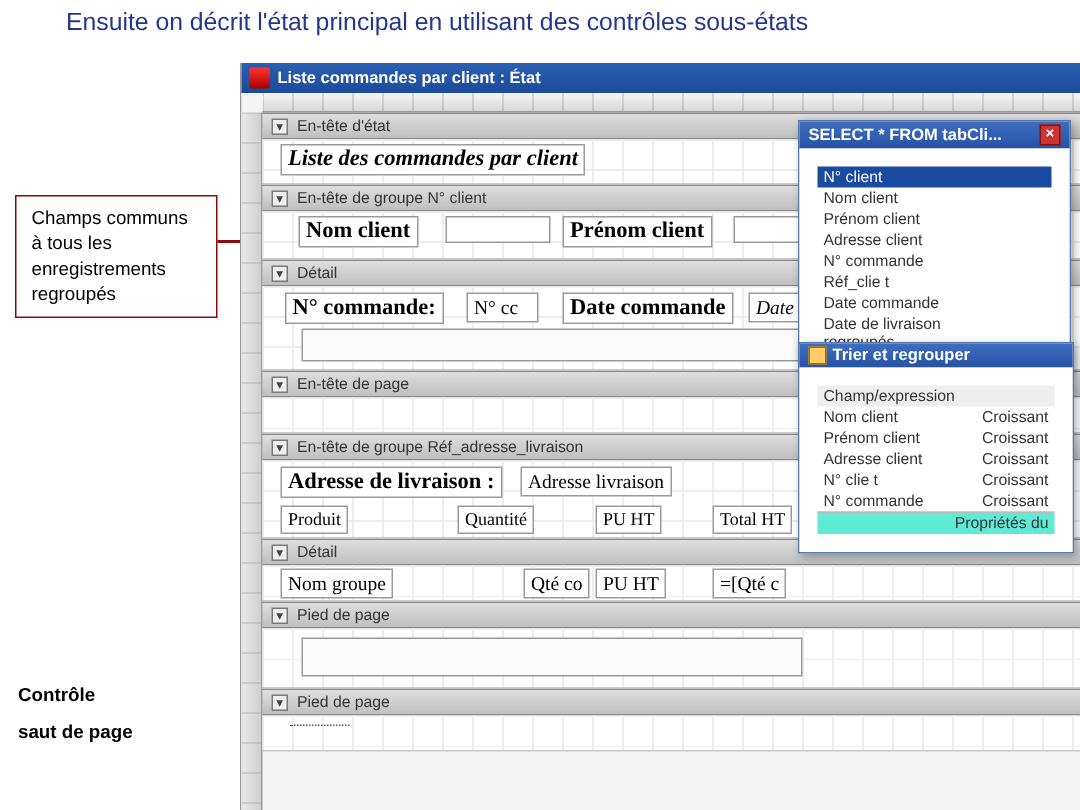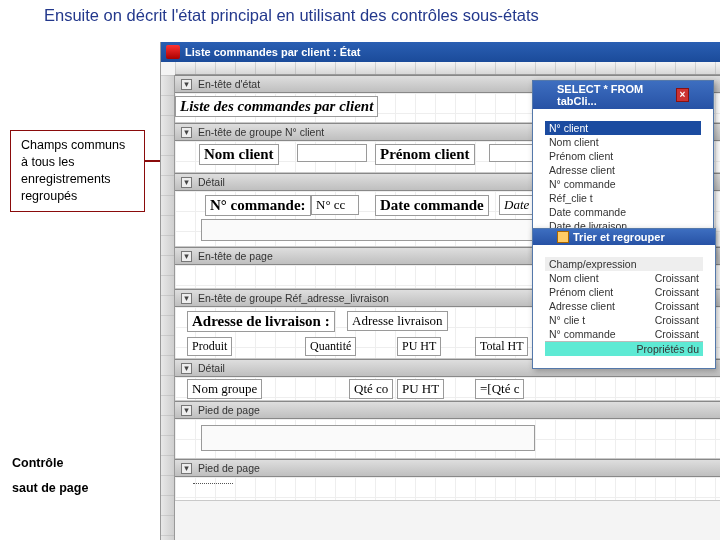--- a/index.html
+++ b/index.html
@@ -136,21 +136,21 @@
   .float-panel {
     position: absolute;
     background: #eee;
     border: 1px solid #5478aa;
     box-shadow: 2px 2px 6px rgba(0,0,0,.3);
     font-size: 10.5px;
   }
   .float-panel .fp-title {
     background: linear-gradient(#3d6ec0,#2752a5);
     color:#fff;
-    padding: 2px 24px;
+    padding: 2px 6px;
     font-size: 11px;
     font-weight: 700;
     display:flex;justify-content:space-between;align-items:center;
   }
   .float-panel .fp-title .xbtn{
     width:14px;height:14px;background:#c33;border:1px solid #811;
     color:#fff;font-size:10px;line-height:11px;text-align:center;
   }
   .float-panel .fp-body {
     background:#fff;
@@ -213,41 +213,41 @@
   </div>
   <div class="report-body">
     <div class="ruler-top"></div>
     <div class="gutter-left"></div>
 
     <div class="section-bar">
       <span class="boxbtn">▾</span>
       <span>En-tête d'état</span>
     </div>
     <div class="design-surface" style="height:30px;">
-      <div class="ctrl-label bold ctrl-italic" style="left:0;top:3px;">Liste des commandes par client</div>
+      <div class="ctrl-label bold ctrl-italic" style="left:12px;top:3px;">Liste des commandes par client</div>
     </div>
 
     <div class="section-bar">
       <span class="boxbtn">▾</span>
       <span>En-tête de groupe N° client</span>
     </div>
     <div class="design-surface" style="height:32px;">
       <div class="ctrl-label bold" style="left:24px;top:3px;">Nom client</div>
       <div class="ctrl-box" style="left:122px;top:3px;width:70px;height:18px;"></div>
       <div class="ctrl-label bold" style="left:200px;top:3px;">Prénom client</div>
       <div class="ctrl-box" style="left:314px;top:3px;width:50px;height:18px;"></div>
       <div class="ctrl-label small" style="left:24px;top:22px;border:none;background:transparent;margin-top:28px;">Adresse</div>
     </div>
 
     <div class="section-bar">
       <span class="boxbtn">▾</span>
       <span>Détail</span>
     </div>
     <div class="design-surface" style="height:56px;">
-      <div class="ctrl-label bold" style="left:30px;top:4px;">N° commande:</div>
+      <div class="ctrl-label bold" style="left:15px;top:4px;">N° commande:</div>
       <div class="ctrl-box" style="left:136px;top:4px;width:48px;">N° cc</div>
       <div class="ctrl-label bold" style="left:200px;top:4px;">Date commande</div>
       <div class="ctrl-box" style="left:324px;top:4px;width:46px;font-style:italic;">Date comm</div>
       <div class="ctrl-box" style="left:26px;top:28px;width:334px;height:22px;background:#fafafa;"></div>
     </div>
 
     <div class="section-bar">
       <span class="boxbtn">▾</span>
       <span>En-tête de page</span>
     </div>

